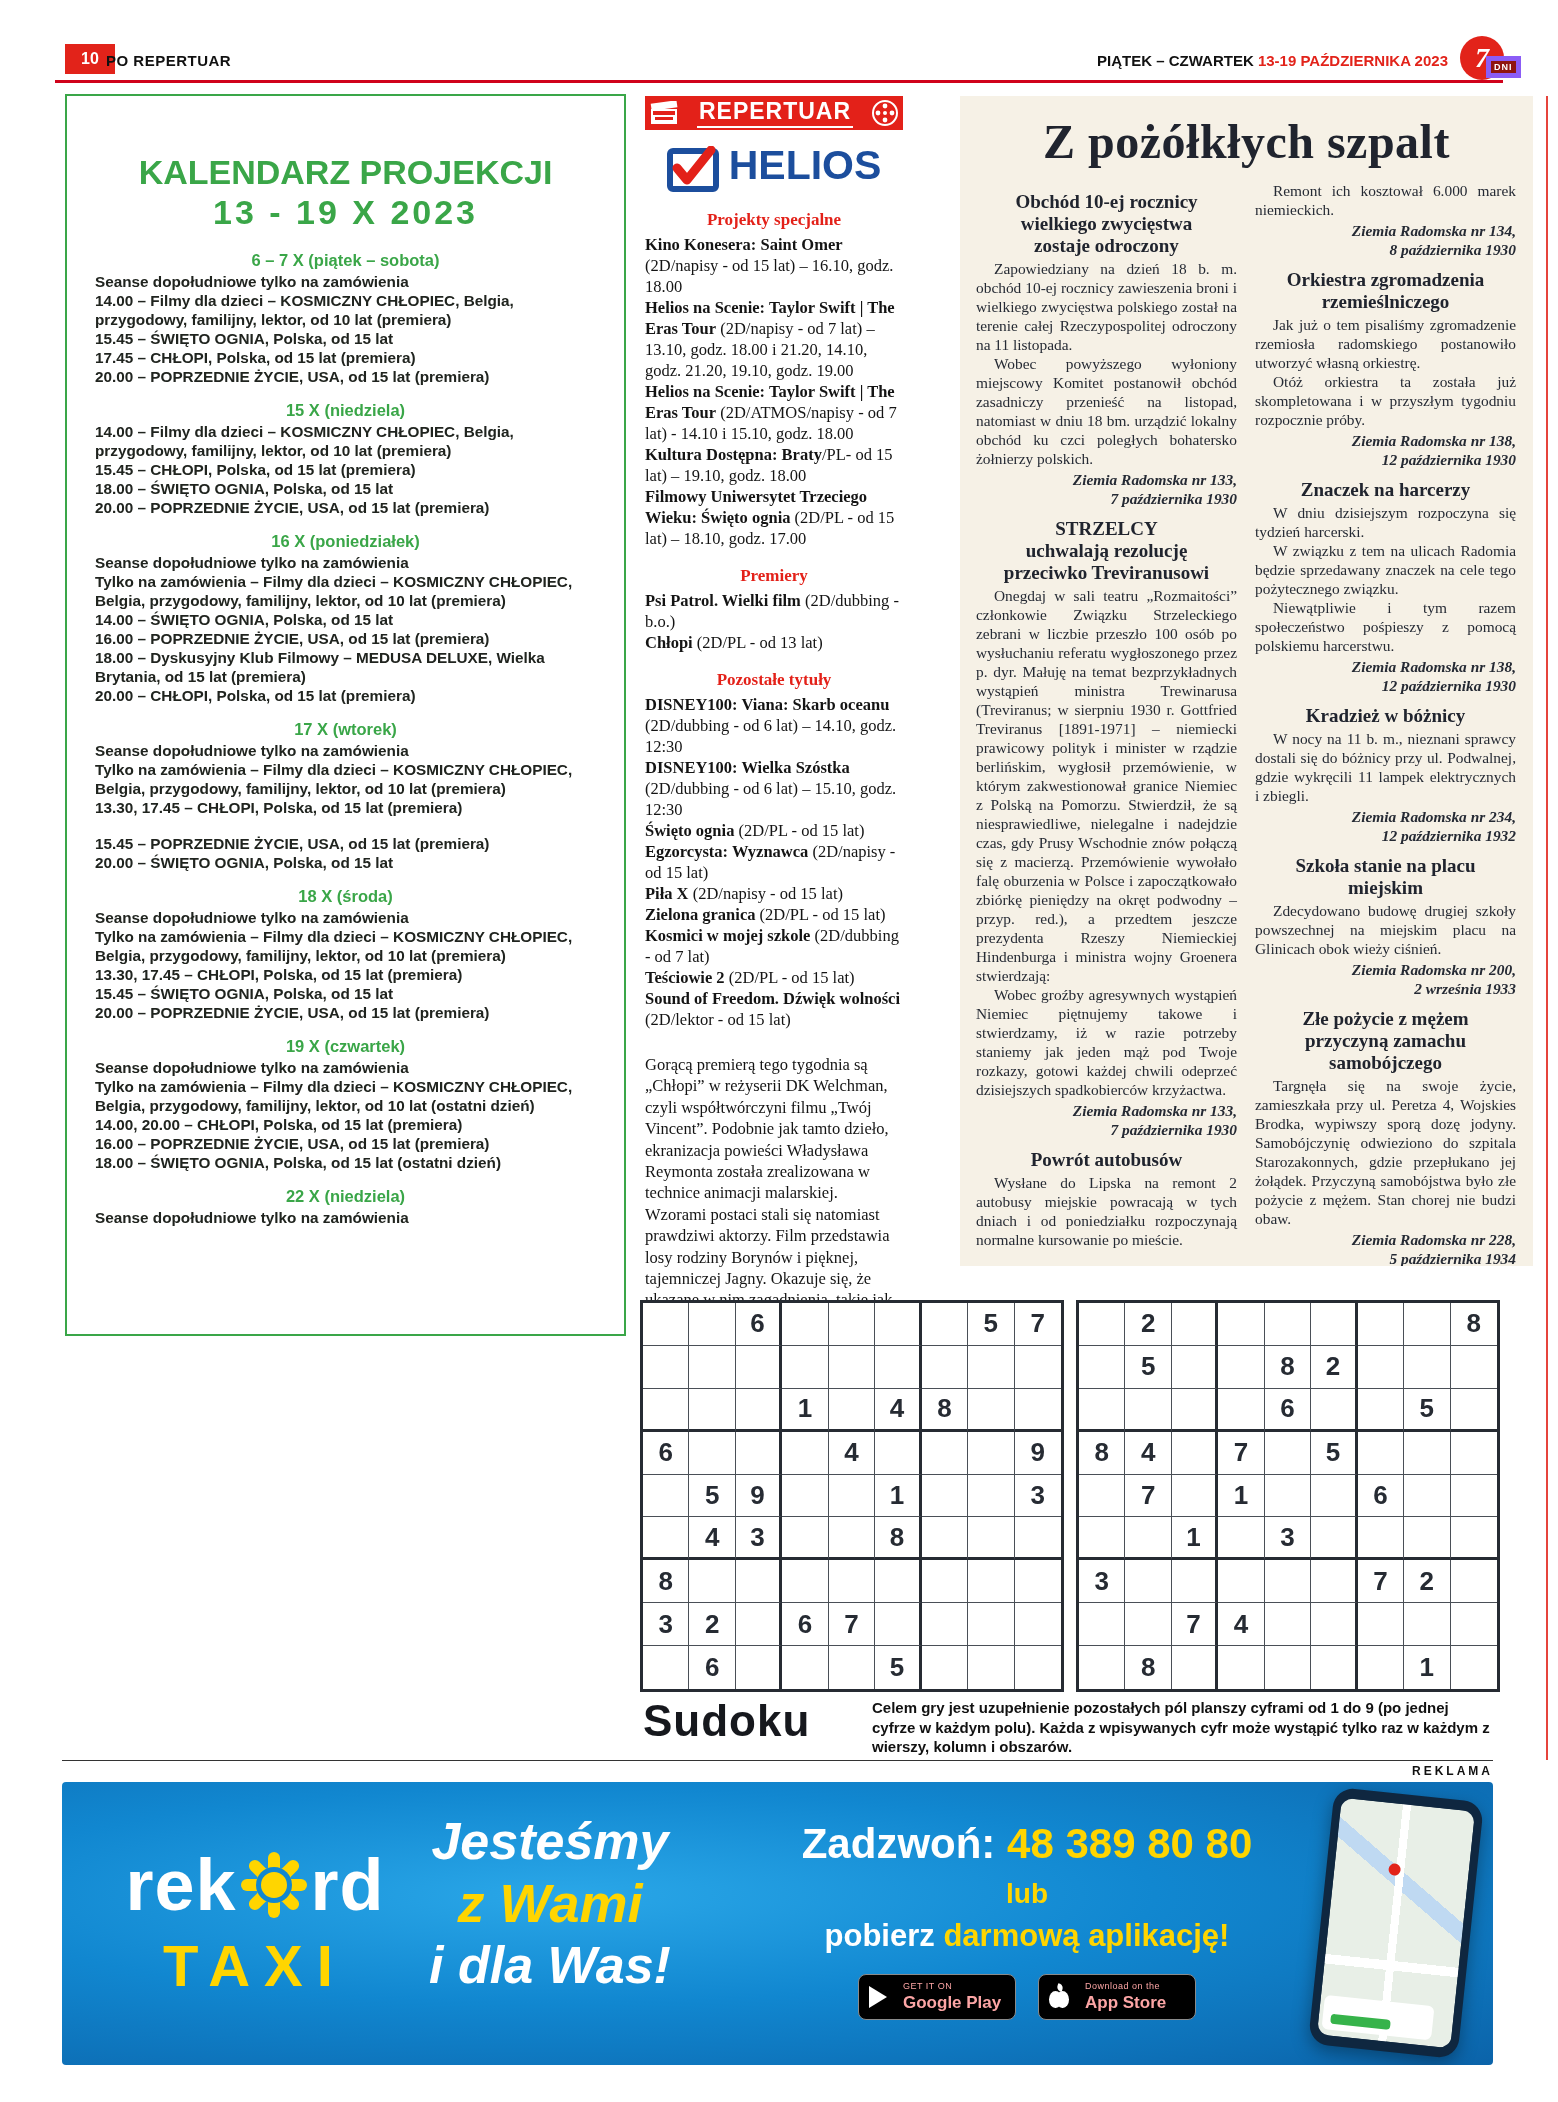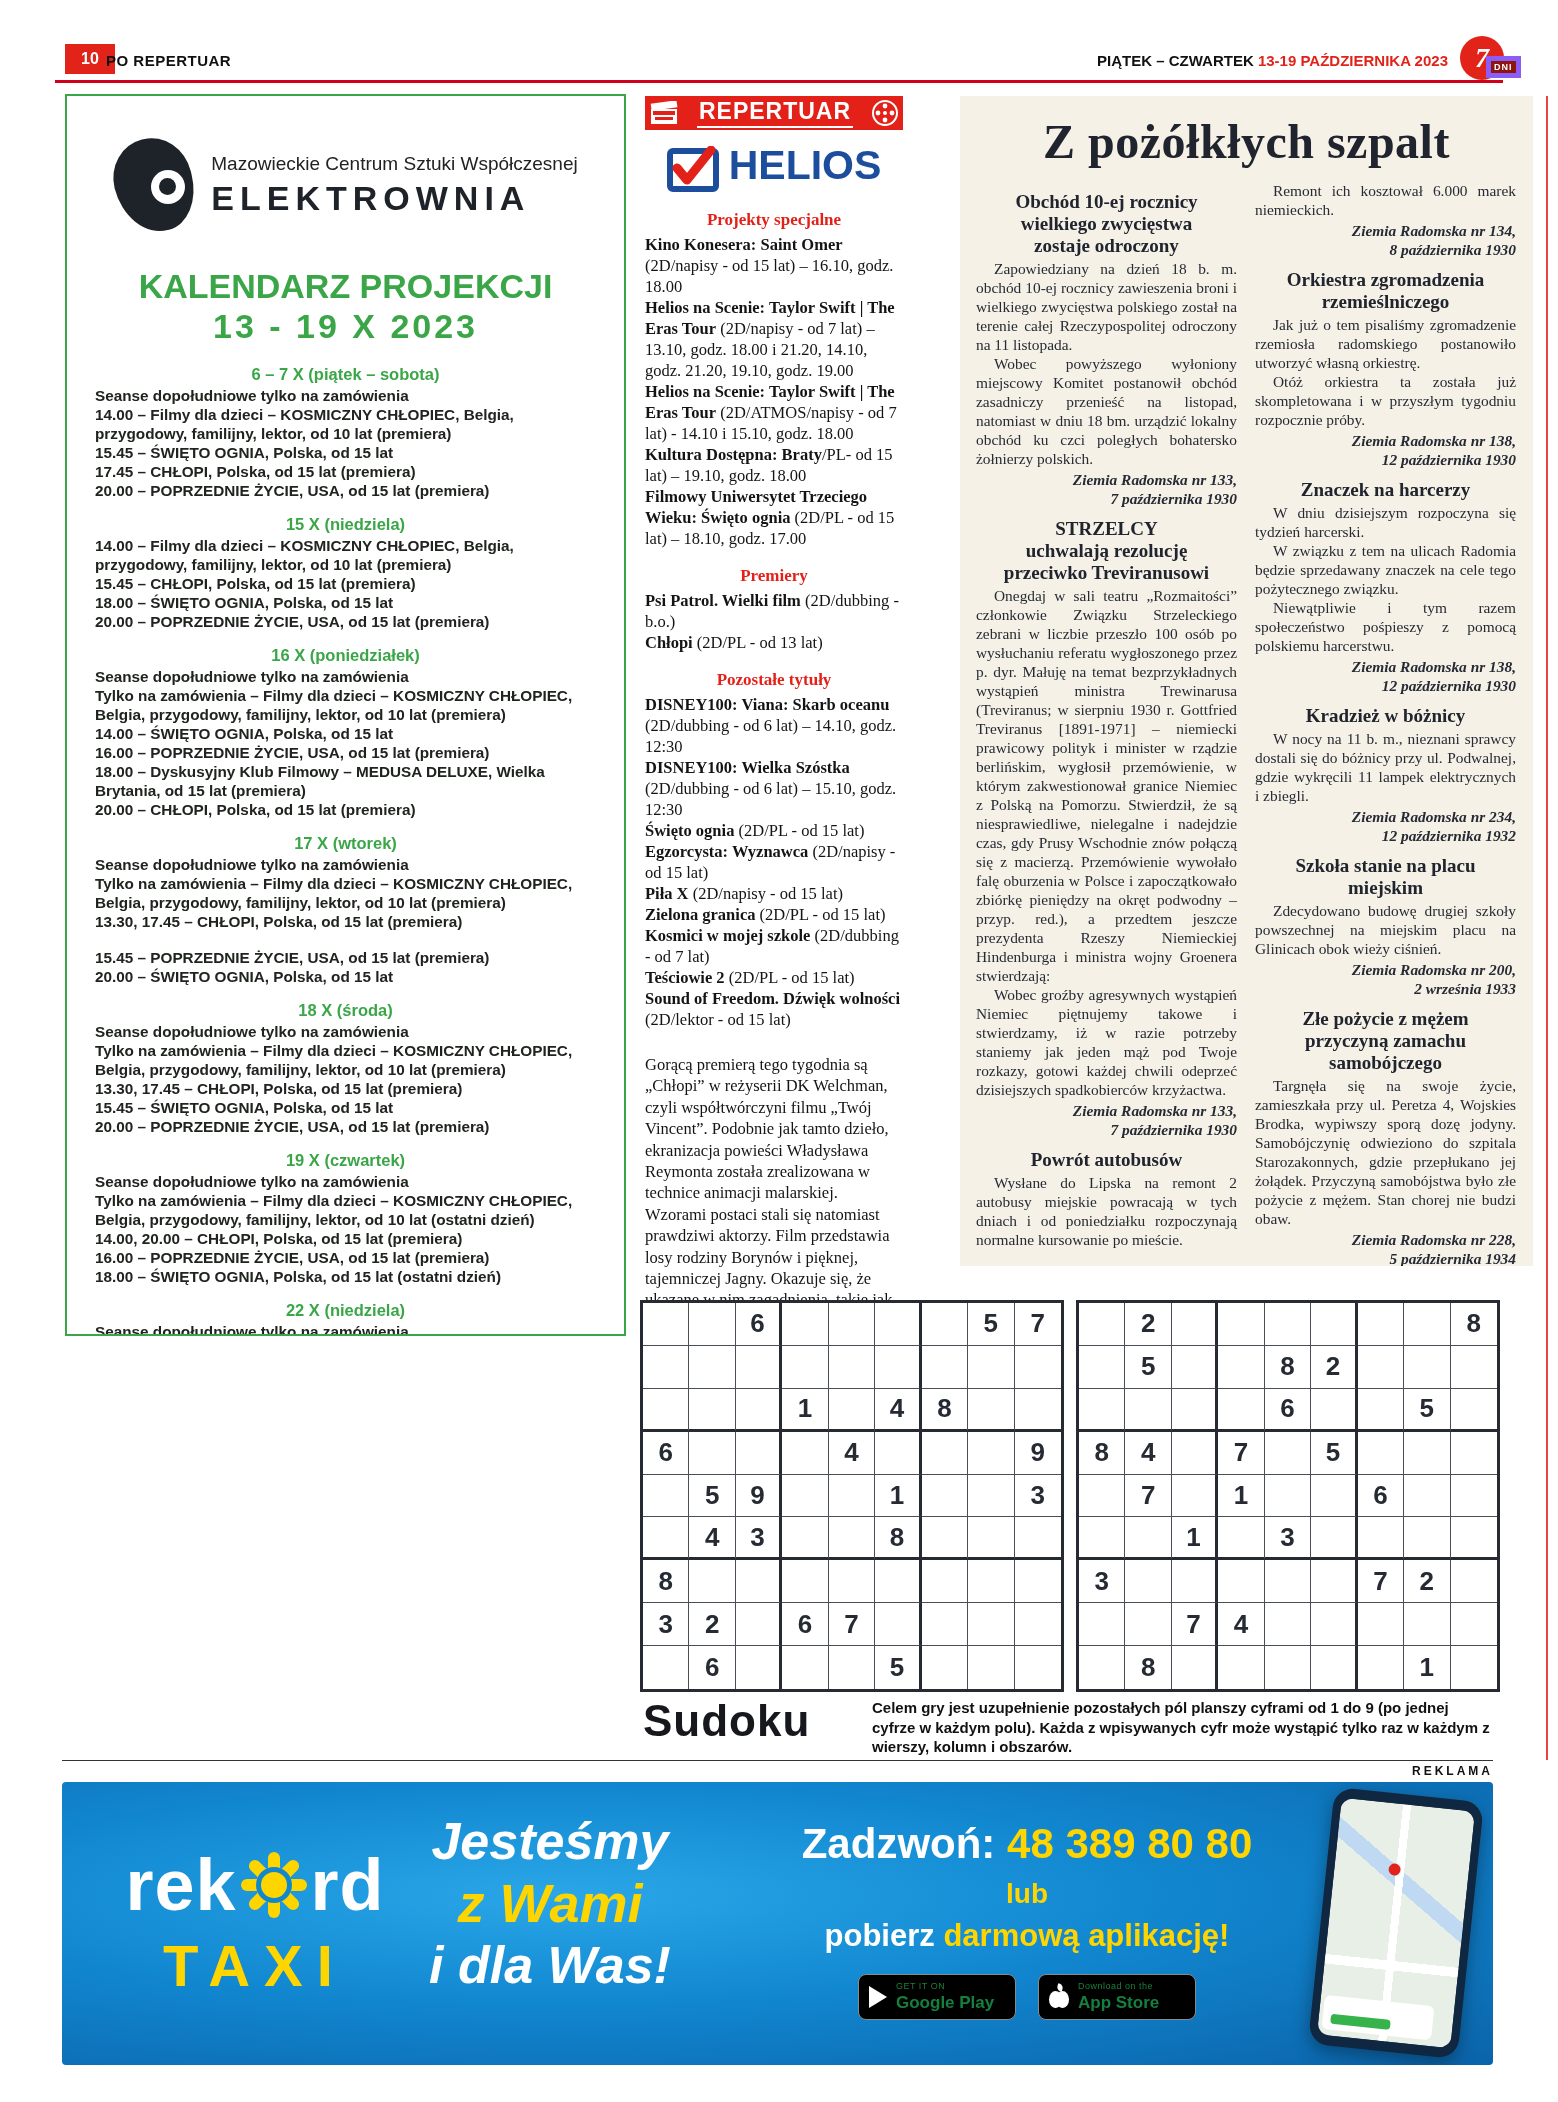--- a/index.html
+++ b/index.html
@@ -84,21 +84,21 @@
   .ad-slogan{position:absolute;left:318px;top:28px;width:340px;text-align:center;font-style:italic;}
   .ad-slogan .l1,.ad-slogan .l3{color:#fff;font:italic 800 52px/62px "Liberation Sans",sans-serif;}
   .ad-slogan .l2{color:#ffd500;font:italic 800 54px/62px "Liberation Sans",sans-serif;}
   .ad-call{position:absolute;left:665px;top:38px;width:600px;text-align:center;font:800 42px "Liberation Sans",sans-serif;color:#fff;white-space:nowrap;}
   .ad-call .y{color:#ffd500;}
   .ad-lub{position:absolute;left:665px;top:96px;width:600px;text-align:center;font:800 28px "Liberation Sans",sans-serif;color:#ffd500;}
   .ad-app{position:absolute;left:665px;top:136px;width:600px;text-align:center;font:800 31px "Liberation Sans",sans-serif;color:#fff;white-space:nowrap;}
   .ad-app .y{color:#ffd500;}
   .ad-badges{position:absolute;left:665px;top:192px;width:600px;display:flex;justify-content:center;gap:22px;}
   .badge{width:158px;height:46px;background:#000;border:1px solid #8a8a8a;border-radius:8px;display:flex;
-         align-items:center;gap:9px;padding:0 10px;box-sizing:border-box;color:#15803d;}
+         align-items:center;gap:16px;padding:0 10px;box-sizing:border-box;color:#fca5a5;}
   .badge .txt{display:flex;flex-direction:column;line-height:1;}
   .badge .top{font:400 9px "Liberation Sans",sans-serif;letter-spacing:.5px;}
   .badge .bot{font:700 17px "Liberation Sans",sans-serif;margin-top:2px;}
   .gp-tri{width:0;height:0;border-top:11px solid transparent;border-bottom:11px solid transparent;border-left:18px solid #fff;}
   .apple{position:relative;width:20px;height:24px;}
   .apple .a1{position:absolute;left:0;top:6px;width:13px;height:17px;background:#fff;border-radius:50% 50% 48% 48%;}
   .apple .a2{position:absolute;left:7px;top:6px;width:13px;height:17px;background:#fff;border-radius:50% 50% 48% 48%;}
   .apple .leaf{position:absolute;left:8px;top:-1px;width:6px;height:7px;background:#fff;border-radius:0 70% 0 70%;transform:rotate(20deg);}
   .phone{position:absolute;right:22px;top:12px;width:150px;height:258px;background:#0f2740;border-radius:20px;
          transform:rotate(6deg);box-shadow:0 6px 18px rgba(0,0,0,.35);}
@@ -124,31 +124,20 @@
   <div class="header-right">
     <span>PIĄTEK – CZWARTEK</span>
     <span class="red">13-19 PAŹDZIERNIKA 2023</span>
   </div>
   <div class="logo7">7</div>
   <div class="logo7dni">DNI</div>
   <div class="header-rule"></div>
   <div class="right-rule"></div>
 
   <div class="kino">
-    <div class="kino-logo-row">
-      <div class="eblob">
-        <div class="b1"></div>
-          <div class="b2"></div>
-          <div class="b3"></div>
-      </div>
-      <div>
-        <div class="kino-org1">Mazowieckie Centrum Sztuki Współczesnej</div>
-        <div class="kino-org2">ELEKTROWNIA</div>
-      </div>
-    </div>
     <div class="kino-title">KALENDARZ PROJEKCJI</div>
     <div class="kino-title2">13 - 19 X 2023</div>
     <div class="kino-body" id="kino-sections">
         <div class="day-hdr">6 – 7 X (piątek – sobota)</div>
         <div class="kino-line">Seanse dopołudniowe tylko na zamówienia</div>
         <div class="kino-line">14.00 – Filmy dla dzieci – KOSMICZNY CHŁOPIEC, Belgia, przygodowy, familijny, lektor, od 10 lat (premiera)</div>
         <div class="kino-line">15.45 – ŚWIĘTO OGNIA, Polska, od 15 lat</div>
         <div class="kino-line">17.45 – CHŁOPI, Polska, od 15 lat (premiera)</div>
         <div class="kino-line">20.00 – POPRZEDNIE ŻYCIE, USA, od 15 lat (premiera)</div>
         <div class="day-hdr">15 X (niedziela)</div>

